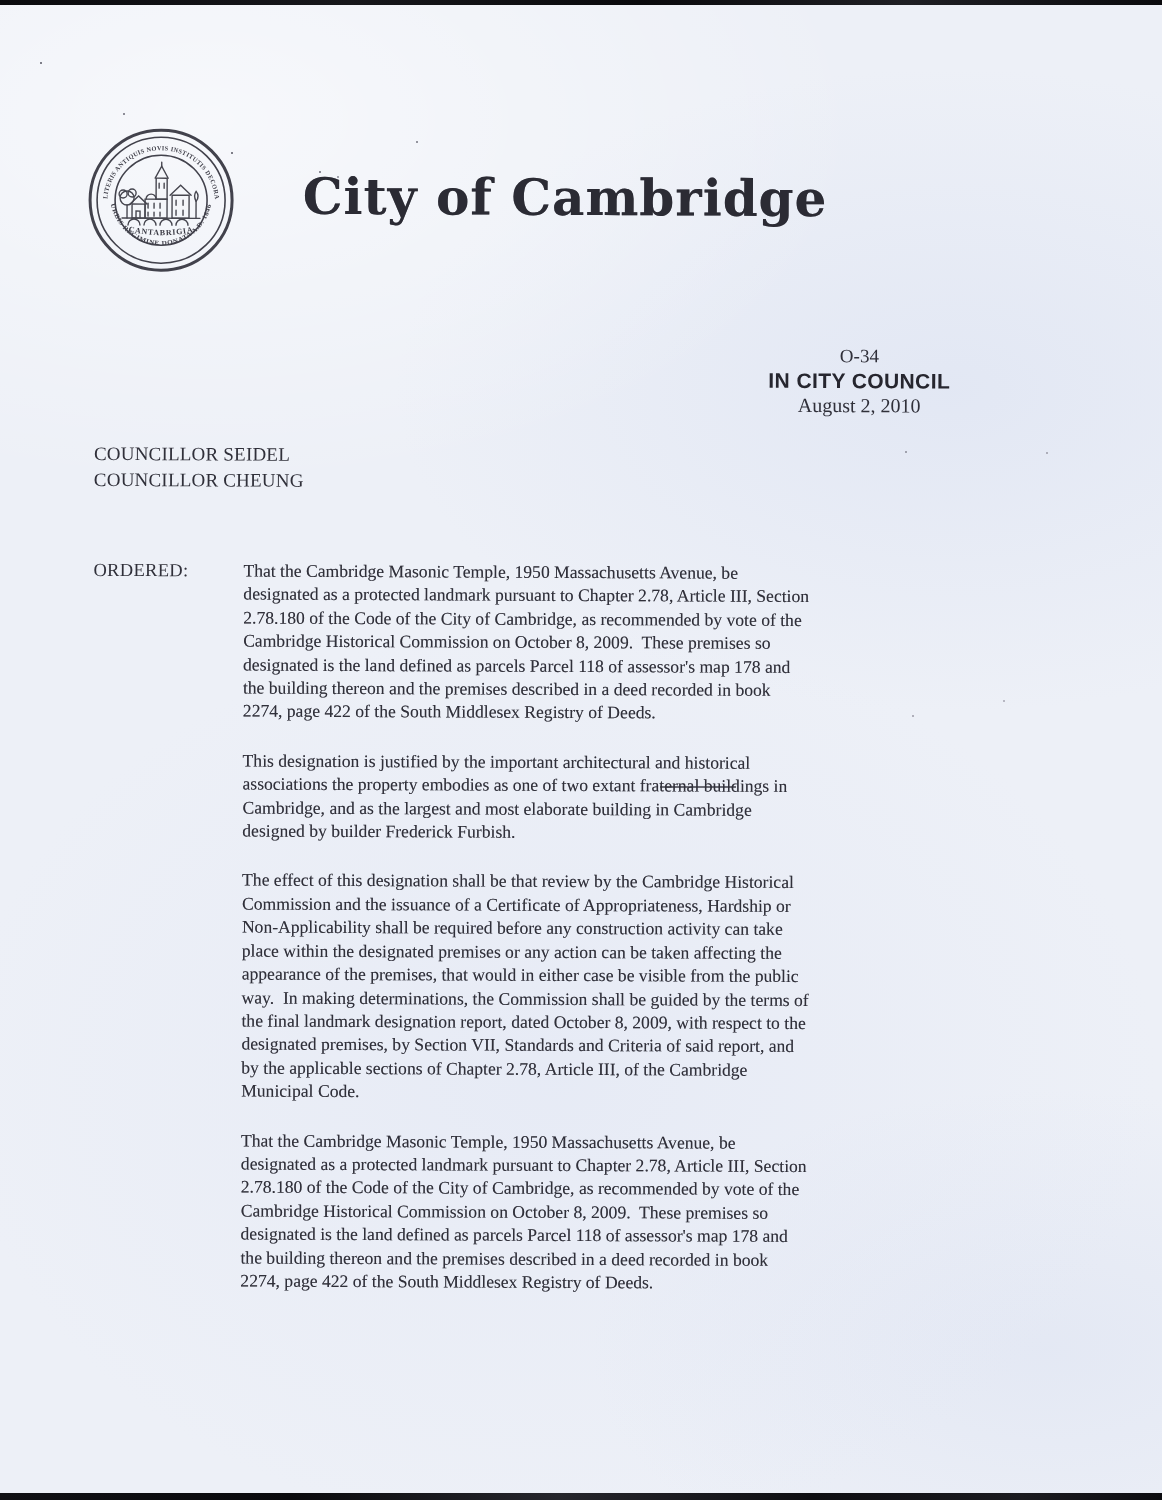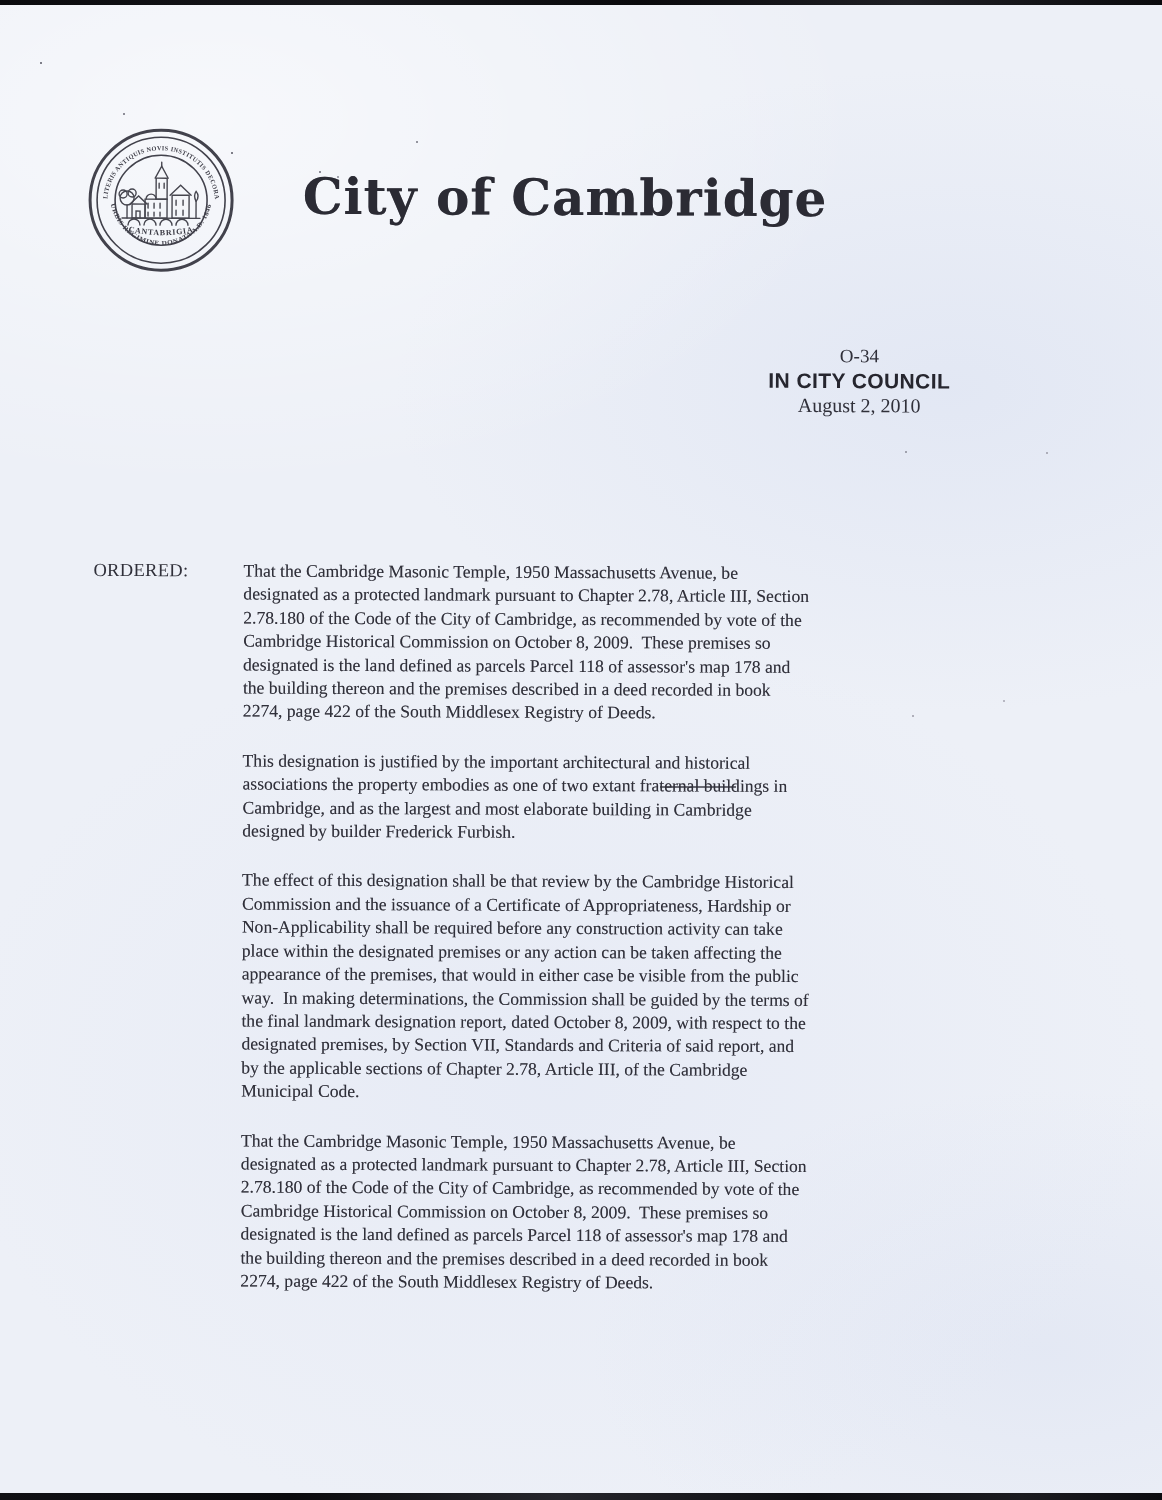--- a/index.html
+++ b/index.html
@@ -208,20 +208,24 @@
     </svg>
 
     <h1 class="doc-title">City of Cambridge</h1>
 
     <div class="council-block">
       <div class="order-number">O-34</div>
       <div class="council-heading">IN CITY COUNCIL</div>
       <div class="council-date">August 2, 2010</div>
     </div>
 
+    <div class="sponsors">
+      <div>COUNCILLOR SEIDEL</div>
+      <div>COUNCILLOR CHEUNG</div>
+    </div>
 
     <div class="ordered">
       <div class="ordered-label">ORDERED:</div>
       <div class="ordered-paragraphs">
         <p>That the Cambridge Masonic Temple, 1950 Massachusetts Avenue, be
 designated as a protected landmark pursuant to Chapter 2.78, Article III, Section
 2.78.180 of the Code of the City of Cambridge, as recommended by vote of the
 Cambridge Historical Commission on October 8, 2009.  These premises so
 designated is the land defined as parcels Parcel 118 of assessor's map 178 and
 the building thereon and the premises described in a deed recorded in book

